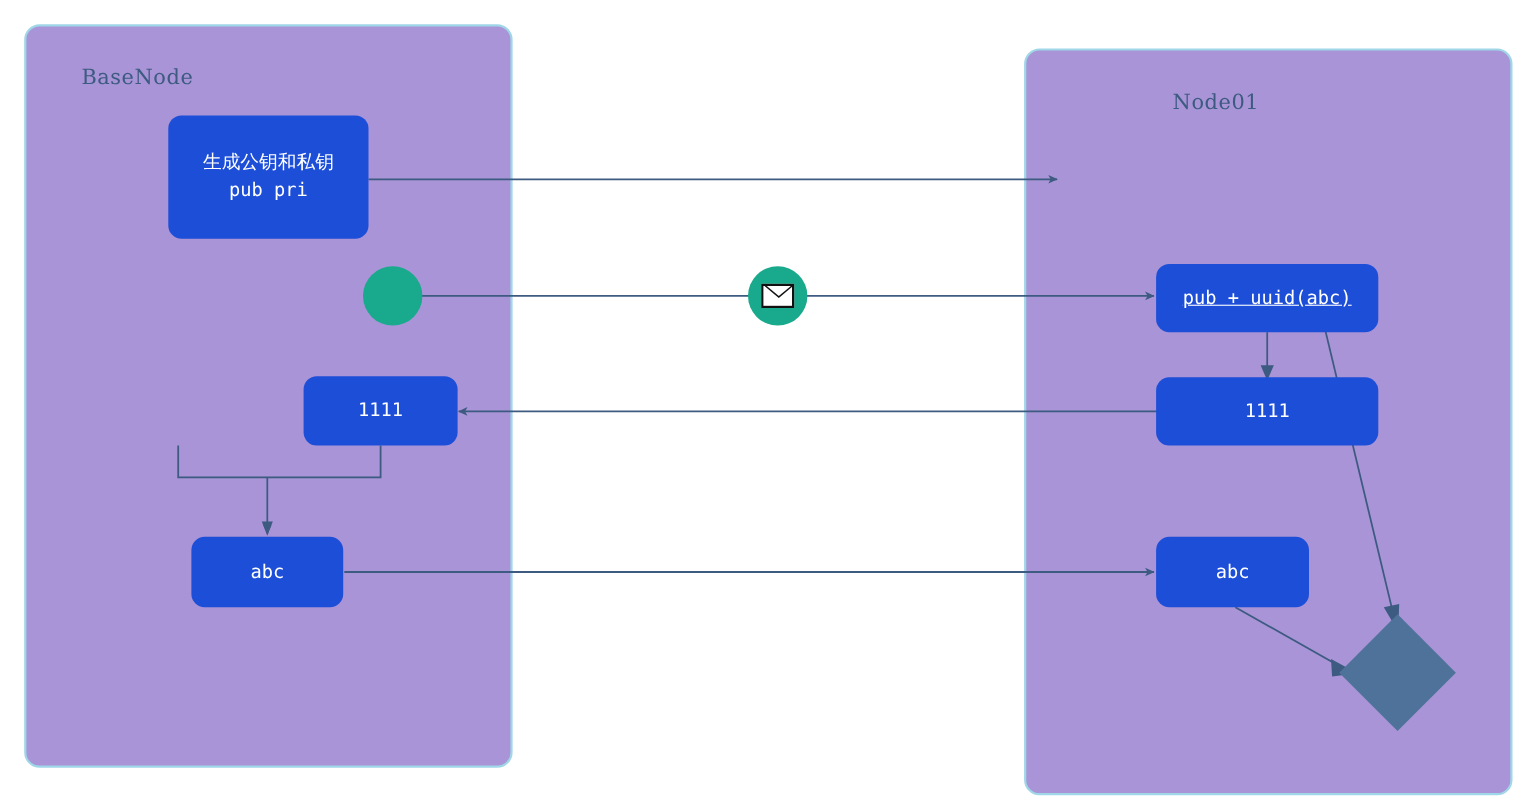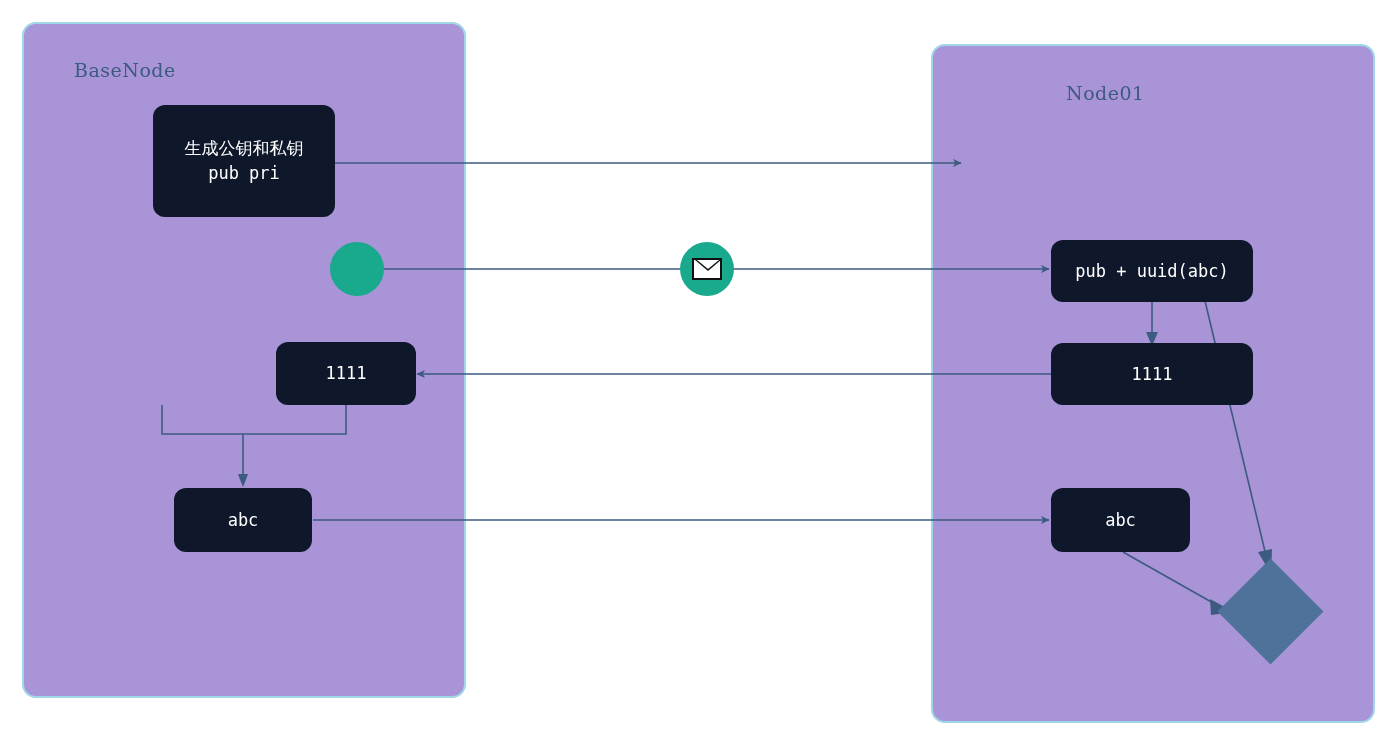--- a/index.html
+++ b/index.html
@@ -39,21 +39,21 @@
     position: absolute;
     color: #3d5a80;
     font-family: "DejaVu Serif", serif;
     font-size: 19px;
     letter-spacing: 0.5px;
     white-space: nowrap;
   }
   
   .task {
     position: absolute;
-    background: #0f172a;
+    background: #1d4ed8;
     border-radius: 12px;
     box-sizing: border-box;
     display: flex;
     flex-direction: column;
     align-items: center;
     justify-content: center;
     color: #ffffff;
     font-family: "DejaVu Sans Mono", monospace;
     font-size: 17px;
     line-height: 1.45;
@@ -185,21 +185,21 @@
 
   <div class="task" style="left:174px; top:488px; width:138px; height:64px;">
     <span class="l1">abc</span>
   </div>
 
   <div class="msg-event" style="left:680px; top:242px; width:54px; height:54px;">
     <span class="envelope"></span>
   </div>
 
 
-  <div class="task" style="left:1051px; top:240px; width:202px; height:62px;">
+  <div class="task" style="left:1051px; top:240px; width:202px; height:62px;text-decoration:underline;">
     <span class="l1">pub + uuid(abc)</span>
   </div>
 
   <div class="task" style="left:1051px; top:343px; width:202px; height:62px;">
     <span class="l1">1111</span>
   </div>
 
   <div class="task" style="left:1051px; top:488px; width:139px; height:64px;">
     <span class="l1">abc</span>
   </div>

